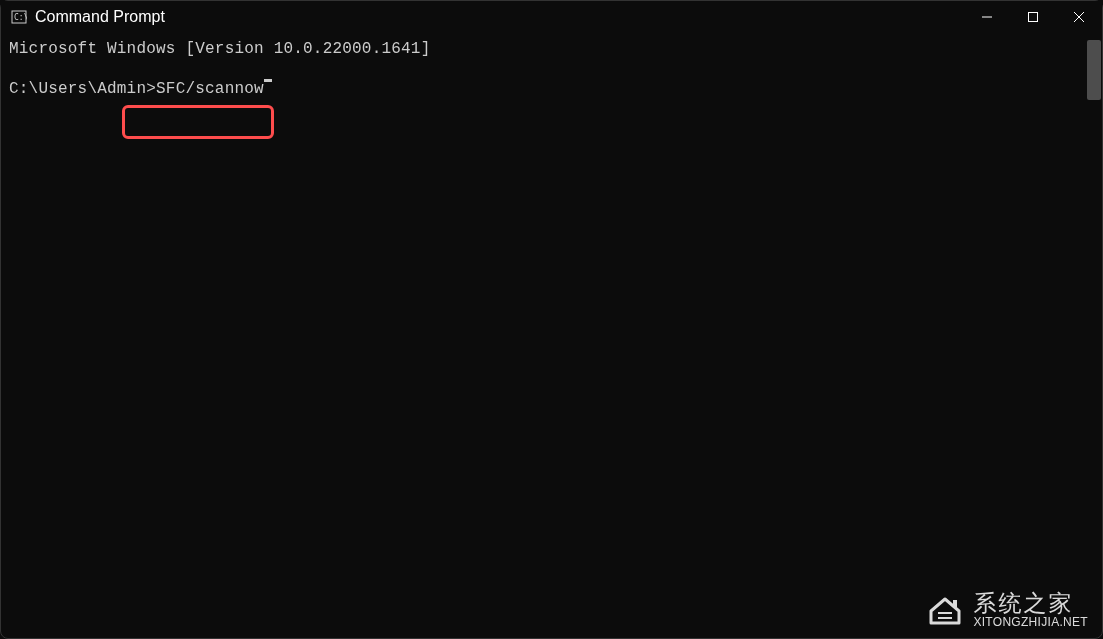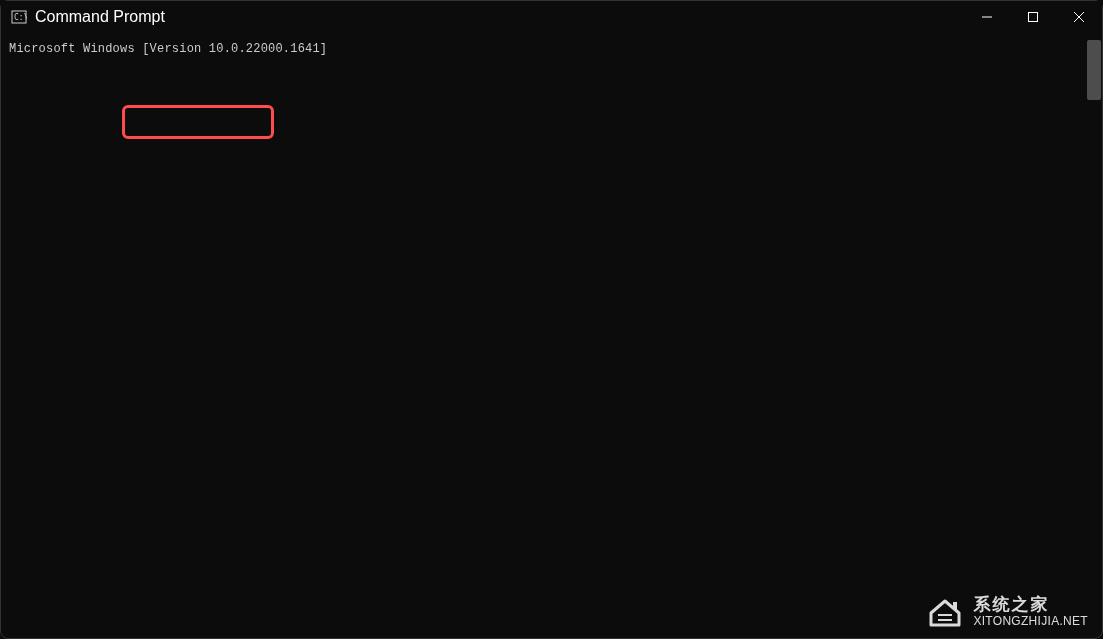--- a/index.html
+++ b/index.html
@@ -59,21 +59,21 @@
       display: flex;
       align-items: center;
       justify-content: center;
       color: #ffffff;
       cursor: pointer;
     }
     .terminal-body {
       flex: 1;
       padding: 6px 8px;
       color: #cccccc;
-      font-size: 12px;
+      font-size: 16px;
       line-height: 20px;
       position: relative;
       font-family: Consolas, 'Courier New', monospace;
       letter-spacing: 0.2px;
     }
     .terminal-line {
       white-space: pre;
     }
     .prompt-line {
       display: flex;
@@ -122,22 +122,22 @@
     .watermark-icon {
       width: 40px;
       height: 34px;
     }
     .watermark-text {
       display: flex;
       flex-direction: column;
       line-height: 1.1;
     }
     .watermark-cn {
-      font-size: 17px;
-      font-weight: bold;
+      font-size: 23px;
+      font-weight: normal;
       font-family: 'Microsoft YaHei', sans-serif;
       letter-spacing: 2px;
     }
     .watermark-en {
       font-size: 12px;
       font-family: Arial, sans-serif;
       letter-spacing: 0.3px;
     }
   </style>
 </head>
@@ -169,20 +169,25 @@
         <svg width="10" height="10" viewBox="0 0 10 10">
             <line x1="0" y1="0" x2="10" y2="10" stroke="#fff" stroke-width="1"></line>
             <line x1="10" y1="0" x2="0" y2="10" stroke="#fff" stroke-width="1"></line>
           </svg>
       </div>
     </div>
   </div>
 
   <div class="terminal-body">
     <div class="terminal-line">Microsoft Windows [Version 10.0.22000.1641]</div>
+    <div class="prompt-line">
+      <span class="prompt-path">C:\Users\Admin&gt;</span>
+        <span class="command-input">SFC/scannow</span>
+        <span class="cursor"></span>
+    </div>
     <div class="highlight-box" style="left:121px; top:72px; width:152px; height:34px;"></div>
   </div>
 
   <div class="scrollbar"></div>
 
   <div class="watermark">
     <span class="watermark-icon">
       <svg width="40" height="34" viewBox="0 0 40 34">
         <path d="M6 18 L20 6 L34 18 L34 30 L6 30 Z" fill="none" stroke="#fff" stroke-width="3" stroke-linejoin="round"></path>
         <line x1="13" y1="20" x2="27" y2="20" stroke="#fff" stroke-width="2"></line>

